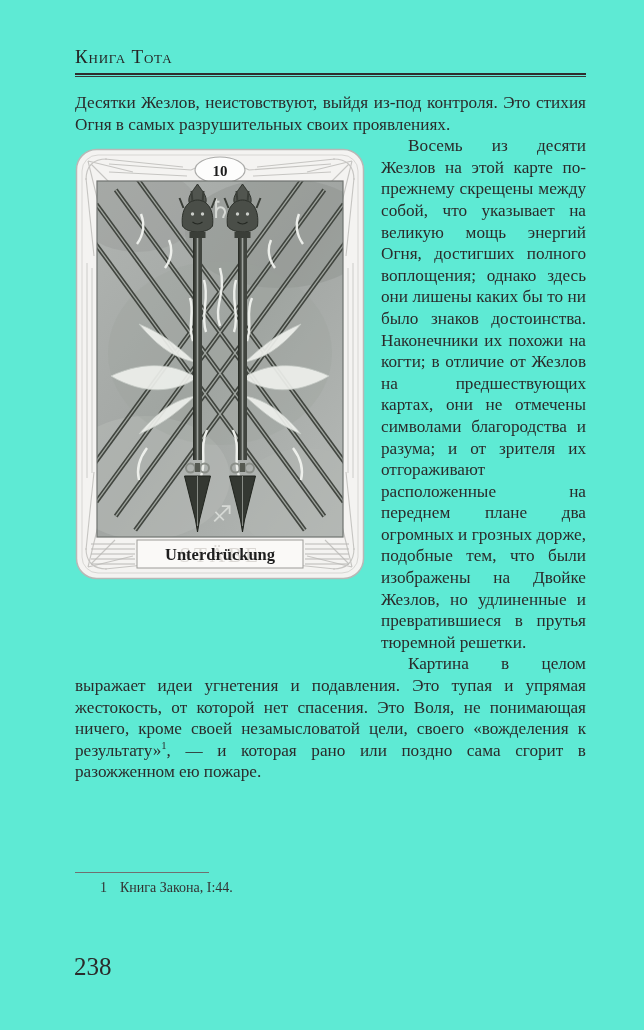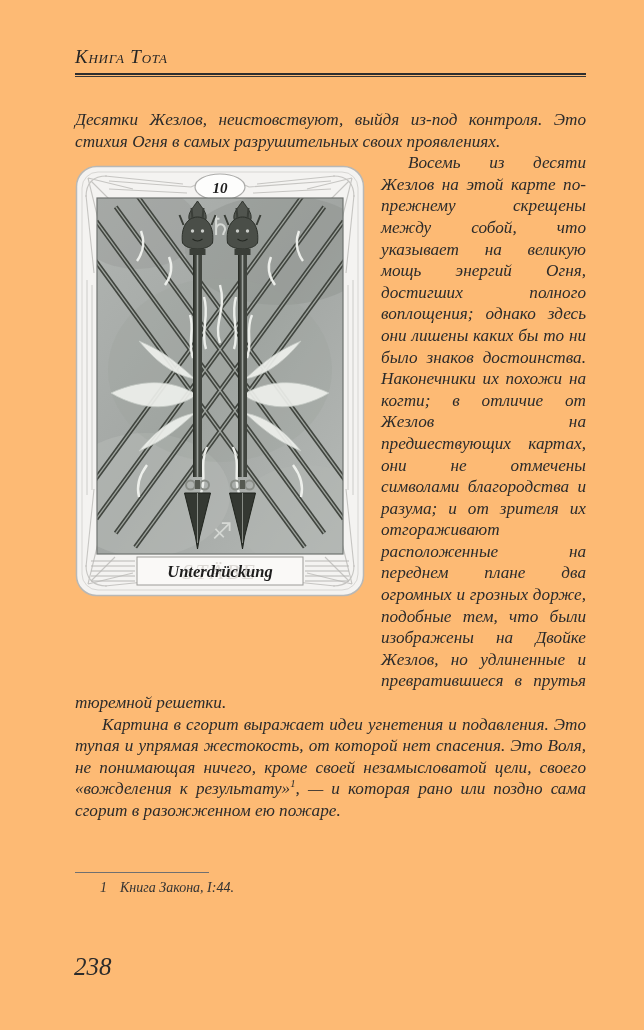--- a/index.html
+++ b/index.html
@@ -1,41 +1,40 @@
 <!DOCTYPE html>
 <html lang="ru"><head>
 <meta charset="utf-8">
 <style>
   html,body { margin:0; padding:0; background:#e8e8e8; }
   .page {
     position:relative;
     width:644px; height:1030px;
     margin:0 auto;
-    background:#fdba74;
+    background:#5eead4;
     font-family:"Liberation Serif","DejaVu Serif",serif;
     color:#2b2b2b;
     overflow:hidden;
-    font-style:italic;
   }
   .content { position:absolute; left:75px; top:46px; width:511px; }
 
   .running-head {
     font-variant:small-caps;
     font-size:19px;
     letter-spacing:0.8px;
     color:#252525;
   }
   .head-rule {
     margin-top:5px;
     height:1px;
     border-top:2px solid #2e2e2e;
     border-bottom:1px solid #3a3a3a;
   }
 
-  .body-text { margin-top:32px; font-size:17.2px; line-height:21.6px; text-align:justify; }
+  .body-text { margin-top:15px; font-size:17.2px; line-height:21.6px; text-align:justify; }
   .body-text p { margin:0; }
   .indent { text-indent:27px; }
 
   .card-figure {
     float:left;
     width:290px; height:520px;
     margin:13px 16px 6px 0;
   }
   .card-figure svg { display:block; }
 
@@ -200,21 +199,21 @@
             <path d="M16,396 H60 M16,401 H60 M16,406 H60 M16,411 H60 M16,416 H60"></path>
             <path d="M230,396 H274 M230,401 H274 M230,406 H274 M230,411 H274 M230,416 H274"></path>
           </g>
           <rect x="62" y="392" width="166" height="28" fill="#faf9f7" stroke="#9c9b98"></rect>
           <text x="145" y="414" text-anchor="middle" font-size="21" letter-spacing="3" fill="#dbd8d4" font-family="Liberation Serif, DejaVu Serif, serif">STÄBE</text>
           <text x="145" y="412" text-anchor="middle" font-size="16.5" font-weight="bold" fill="#1e1e1e" font-family="Liberation Serif, DejaVu Serif, serif">Unterdrückung</text>
         </svg>
       </div>
 
       <p class="indent">Восемь из десяти Жезлов на этой карте по-прежнему скрещены между собой, что указывает на великую мощь энергий Огня, достигших полного воплощения; однако здесь они лишены каких бы то ни было знаков достоинства. Наконечники их похожи на когти; в отличие от Жезлов на предшествующих картах, они не отмечены символами благородства и разума; и от зрителя их отгораживают расположенные на переднем плане два огромных и грозных дорже, подобные тем, что были изображены на Двойке Жезлов, но удлиненные и превратившиеся в прутья тюремной решетки.</p>
-      <p class="indent"><span>Картина в сгорит выражает идеи угнетения и подавления. Это тупая и упрямая жестокость, от которой нет спасения. Это Воля, не понимающая ничего, кроме своей незамысловатой цели, своего «вожделения к результату»</span><sup class="fn-sup">1</sup><span>, — и которая рано или поздно сама сгорит в разожженном ею пожаре.</span></p>
+      <p class="indent"><span>Картина в целом выражает идеи угнетения и подавления. Это тупая и упрямая жестокость, от которой нет спасения. Это Воля, не понимающая ничего, кроме своей незамысловатой цели, своего «вожделения к результату»</span><sup class="fn-sup">1</sup><span>, — и которая рано или поздно сама сгорит в разожженном ею пожаре.</span></p>
     </div>
   </div>
 
   <div class="footnote">
     <div class="footnote-rule"></div>
     <div class="footnote-line">
       <span class="footnote-marker">1</span><span>Книга Закона, I:44.</span>
     </div>
   </div>
 

